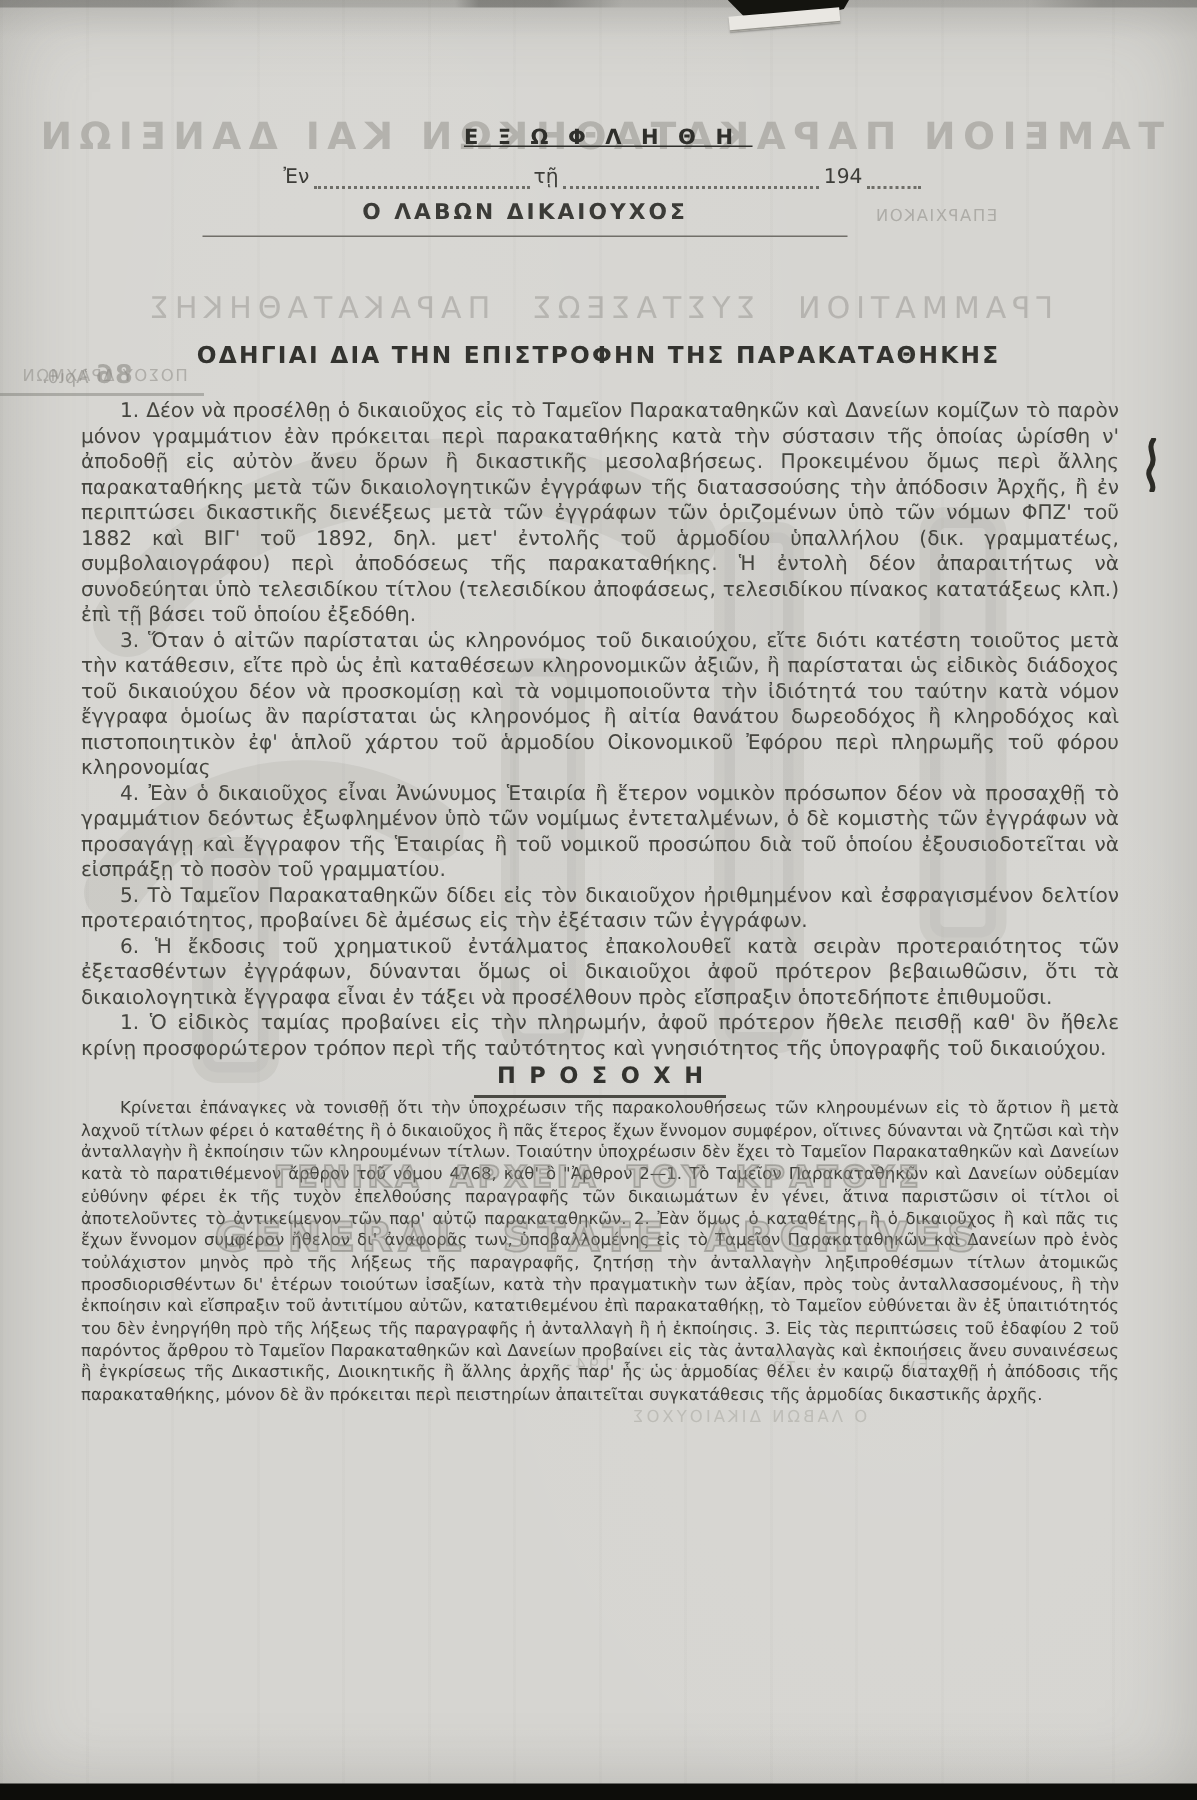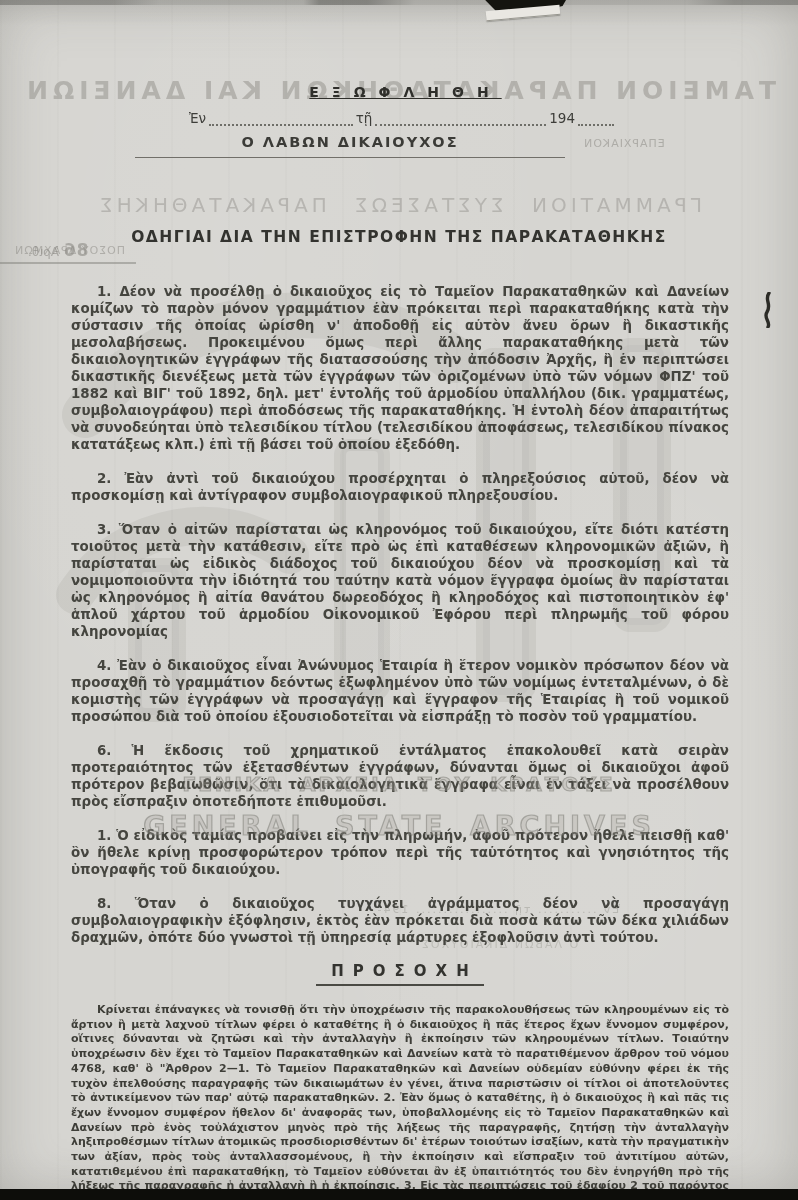--- a/index.html
+++ b/index.html
@@ -54,21 +54,21 @@
   .l2{flex:1.25;}
   .l3{width:36px;}
   .date-line span.word{padding:0 3px;}
   .sig-caption{position:absolute;left:135px;top:134px;width:430px;text-align:center;
     font-size:14.5px;font-weight:bold;letter-spacing:2px;color:#3b3b37;
     padding-bottom:7px;border-bottom:1.5px solid #716f69;}
   .instr-heading{position:absolute;left:0;top:228px;width:100%;text-align:center;
     font-size:15.5px;font-weight:bold;letter-spacing:1.5px;color:#33332f;}
   .body-text{position:absolute;left:54px;top:266px;width:692px;
     font-size:13.4px;line-height:17px;text-align:justify;color:#45453f;}
-  .body-text p{margin:17px;text-indent:26px;font-weight:bold;}
+  .body-text p{margin:0;text-indent:26px;}
   .attn-wrap{text-align:center;margin-top:1px;}
   .attn-heading{display:inline-block;font-size:15px;font-weight:bold;letter-spacing:9px;
     color:#33332f;border-bottom:2px solid #4a4a44;padding:0 6px 4px 6px;text-indent:9px;}
   .attn-body{margin-top:9px;font-size:11px;line-height:14.7px;text-align:justify;
     color:#3e3e38;text-indent:22px;}
 </style>
 </head>
 <body>
 
 <div class="page">
@@ -112,26 +112,25 @@
     <span class="word">194</span>
     <span class="leader l3"></span>
   </div>
 
   <div class="sig-caption">Ο ΛΑΒΩΝ ΔΙΚΑΙΟΥΧΟΣ</div>
 
   <div class="instr-heading">ΟΔΗΓΙΑΙ ΔΙΑ ΤΗΝ ΕΠΙΣΤΡΟΦΗΝ ΤΗΣ ΠΑΡΑΚΑΤΑΘΗΚΗΣ</div>
 
   <div class="body-text">
     <p>1. Δέον νὰ προσέλθῃ ὁ δικαιοῦχος εἰς τὸ Ταμεῖον Παρακαταθηκῶν καὶ Δανείων κομίζων τὸ παρὸν μόνον γραμμάτιον ἐὰν πρόκειται περὶ παρακαταθήκης κατὰ τὴν σύστασιν τῆς ὁποίας ὡρίσθη ν' ἀποδοθῇ εἰς αὐτὸν ἄνευ ὅρων ἢ δικαστικῆς μεσολαβήσεως. Προκειμένου ὅμως περὶ ἄλλης παρακαταθήκης μετὰ τῶν δικαιολογητικῶν ἐγγράφων τῆς διατασσούσης τὴν ἀπόδοσιν Ἀρχῆς, ἢ ἐν περιπτώσει δικαστικῆς διενέξεως μετὰ τῶν ἐγγράφων τῶν ὁριζομένων ὑπὸ τῶν νόμων ΦΠΖ' τοῦ 1882 καὶ ΒΙΓ' τοῦ 1892, δηλ. μετ' ἐντολῆς τοῦ ἁρμοδίου ὑπαλλήλου (δικ. γραμματέως, συμβολαιογράφου) περὶ ἀποδόσεως τῆς παρακαταθήκης. Ἡ ἐντολὴ δέον ἀπαραιτήτως νὰ συνοδεύηται ὑπὸ τελεσιδίκου τίτλου (τελεσιδίκου ἀποφάσεως, τελεσιδίκου πίνακος κατατάξεως κλπ.) ἐπὶ τῇ βάσει τοῦ ὁποίου ἐξεδόθη.</p>
-    <p>2. Ἐὰν ἀντὶ τοῦ δικαιούχου προσέρχηται ὁ πληρεξούσιος αὐτοῦ, δέον νὰ προσκομίσῃ καὶ ἀντίγραφον συμβολαιογραφικοῦ πληρεξουσίου.</p>
     <p>3. Ὅταν ὁ αἰτῶν παρίσταται ὡς κληρονόμος τοῦ δικαιούχου, εἴτε διότι κατέστη τοιοῦτος μετὰ τὴν κατάθεσιν, εἴτε πρὸ ὡς ἐπὶ καταθέσεων κληρονομικῶν ἀξιῶν, ἢ παρίσταται ὡς εἰδικὸς διάδοχος τοῦ δικαιούχου δέον νὰ προσκομίσῃ καὶ τὰ νομιμοποιοῦντα τὴν ἰδιότητά του ταύτην κατὰ νόμον ἔγγραφα ὁμοίως ἂν παρίσταται ὡς κληρονόμος ἢ αἰτία θανάτου δωρεοδόχος ἢ κληροδόχος καὶ πιστοποιητικὸν ἐφ' ἁπλοῦ χάρτου τοῦ ἁρμοδίου Οἰκονομικοῦ Ἐφόρου περὶ πληρωμῆς τοῦ φόρου κληρονομίας</p>
     <p>4. Ἐὰν ὁ δικαιοῦχος εἶναι Ἀνώνυμος Ἑταιρία ἢ ἕτερον νομικὸν πρόσωπον δέον νὰ προσαχθῇ τὸ γραμμάτιον δεόντως ἐξωφλημένον ὑπὸ τῶν νομίμως ἐντεταλμένων, ὁ δὲ κομιστὴς τῶν ἐγγράφων νὰ προσαγάγῃ καὶ ἔγγραφον τῆς Ἑταιρίας ἢ τοῦ νομικοῦ προσώπου διὰ τοῦ ὁποίου ἐξουσιοδοτεῖται νὰ εἰσπράξῃ τὸ ποσὸν τοῦ γραμματίου.</p>
+    <p>5. Τὸ Ταμεῖον Παρακαταθηκῶν δίδει εἰς τὸν δικαιοῦχον ἠριθμημένον καὶ ἐσφραγισμένον δελτίον προτεραιότητος, προβαίνει δὲ ἀμέσως εἰς τὴν ἐξέτασιν τῶν ἐγγράφων.</p>
     <p>6. Ἡ ἔκδοσις τοῦ χρηματικοῦ ἐντάλματος ἐπακολουθεῖ κατὰ σειρὰν προτεραιότητος τῶν ἐξετασθέντων ἐγγράφων, δύνανται ὅμως οἱ δικαιοῦχοι ἀφοῦ πρότερον βεβαιωθῶσιν, ὅτι τὰ δικαιολογητικὰ ἔγγραφα εἶναι ἐν τάξει νὰ προσέλθουν πρὸς εἴσπραξιν ὁποτεδήποτε ἐπιθυμοῦσι.</p>
     <p>1. Ὁ εἰδικὸς ταμίας προβαίνει εἰς τὴν πληρωμήν, ἀφοῦ πρότερον ἤθελε πεισθῇ καθ' ὃν ἤθελε κρίνῃ προσφορώτερον τρόπον περὶ τῆς ταὐτότητος καὶ γνησιότητος τῆς ὑπογραφῆς τοῦ δικαιούχου.</p>
-    <p>8. Ὅταν ὁ δικαιοῦχος τυγχάνει ἀγράμματος δέον νὰ προσαγάγῃ συμβολαιογραφικὴν ἐξόφλησιν, ἐκτὸς ἐὰν πρόκεται διὰ ποσὰ κάτω τῶν δέκα χιλιάδων δραχμῶν, ὁπότε δύο γνωστοὶ τῇ ὑπηρεσίᾳ μάρτυρες ἐξοφλοῦσιν ἀντὶ τούτου.</p>
 
     <div class="attn-wrap">
       <span class="attn-heading">ΠΡΟΣΟΧΗ</span>
     </div>
     <p class="attn-body">Κρίνεται ἐπάναγκες νὰ τονισθῇ ὅτι τὴν ὑποχρέωσιν τῆς παρακολουθήσεως τῶν κληρουμένων εἰς τὸ ἄρτιον ἢ μετὰ λαχνοῦ τίτλων φέρει ὁ καταθέτης ἢ ὁ δικαιοῦχος ἢ πᾶς ἕτερος ἔχων ἔννομον συμφέρον, οἵτινες δύνανται νὰ ζητῶσι καὶ τὴν ἀνταλλαγὴν ἢ ἐκποίησιν τῶν κληρουμένων τίτλων. Τοιαύτην ὑποχρέωσιν δὲν ἔχει τὸ Ταμεῖον Παρακαταθηκῶν καὶ Δανείων κατὰ τὸ παρατιθέμενον ἄρθρον τοῦ νόμου 4768, καθ' ὃ "Ἀρθρον 2—1. Τὸ Ταμεῖον Παρακαταθηκῶν καὶ Δανείων οὐδεμίαν εὐθύνην φέρει ἐκ τῆς τυχὸν ἐπελθούσης παραγραφῆς τῶν δικαιωμάτων ἐν γένει, ἅτινα παριστῶσιν οἱ τίτλοι οἱ ἀποτελοῦντες τὸ ἀντικείμενον τῶν παρ' αὐτῷ παρακαταθηκῶν. 2. Ἐὰν ὅμως ὁ καταθέτης, ἢ ὁ δικαιοῦχος ἢ καὶ πᾶς τις ἔχων ἔννομον συμφέρον ἤθελον δι' ἀναφορᾶς των, ὑποβαλλομένης εἰς τὸ Ταμεῖον Παρακαταθηκῶν καὶ Δανείων πρὸ ἑνὸς τοὐλάχιστον μηνὸς πρὸ τῆς λήξεως τῆς παραγραφῆς, ζητήσῃ τὴν ἀνταλλαγὴν ληξιπροθέσμων τίτλων ἀτομικῶς προσδιορισθέντων δι' ἑτέρων τοιούτων ἰσαξίων, κατὰ τὴν πραγματικὴν των ἀξίαν, πρὸς τοὺς ἀνταλλασσομένους, ἢ τὴν ἐκποίησιν καὶ εἴσπραξιν τοῦ ἀντιτίμου αὐτῶν, κατατιθεμένου ἐπὶ παρακαταθήκῃ, τὸ Ταμεῖον εὐθύνεται ἂν ἐξ ὑπαιτιότητός του δὲν ἐνηργήθη πρὸ τῆς λήξεως τῆς παραγραφῆς ἡ ἀνταλλαγὴ ἢ ἡ ἐκποίησις. 3. Εἰς τὰς περιπτώσεις τοῦ ἐδαφίου 2 τοῦ παρόντος ἄρθρου τὸ Ταμεῖον Παρακαταθηκῶν καὶ Δανείων προβαίνει εἰς τὰς ἀνταλλαγὰς καὶ ἐκποιήσεις ἄνευ συναινέσεως ἢ ἐγκρίσεως τῆς Δικαστικῆς, Διοικητικῆς ἢ ἄλλης ἀρχῆς παρ' ἧς ὡς ἁρμοδίας θέλει ἐν καιρῷ διαταχθῇ ἡ ἀπόδοσις τῆς παρακαταθήκης, μόνον δὲ ἂν πρόκειται περὶ πειστηρίων ἀπαιτεῖται συγκατάθεσις τῆς ἁρμοδίας δικαστικῆς ἀρχῆς.</p>
   </div>
 
   <div class="wm-text wm-line1">ΓΕΝΙΚΑ ΑΡΧΕΙΑ ΤΟΥ ΚΡΑΤΟΥΣ</div>
   <div class="wm-text wm-line2">GENERAL STATE ARCHIVES</div>
 

